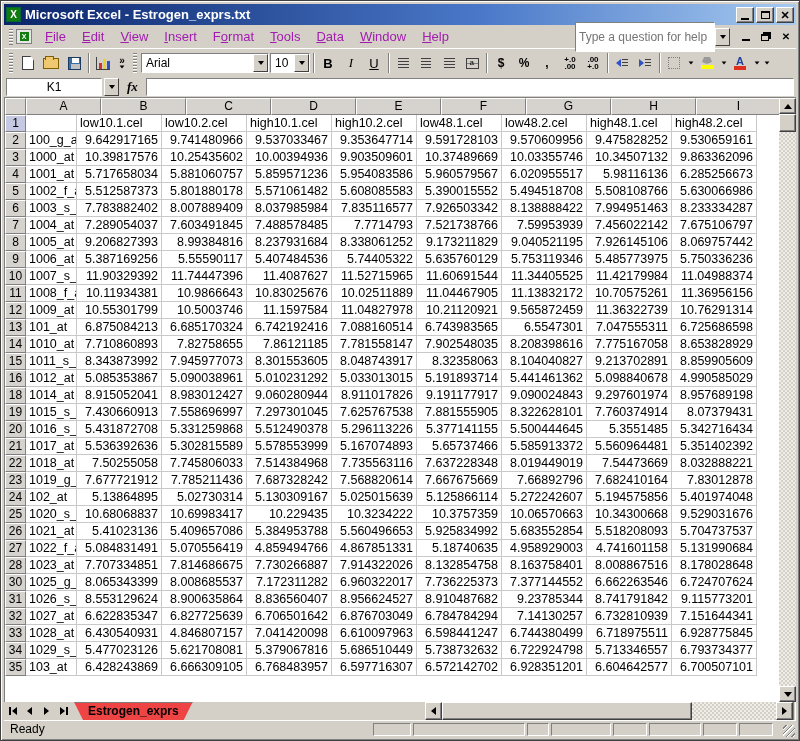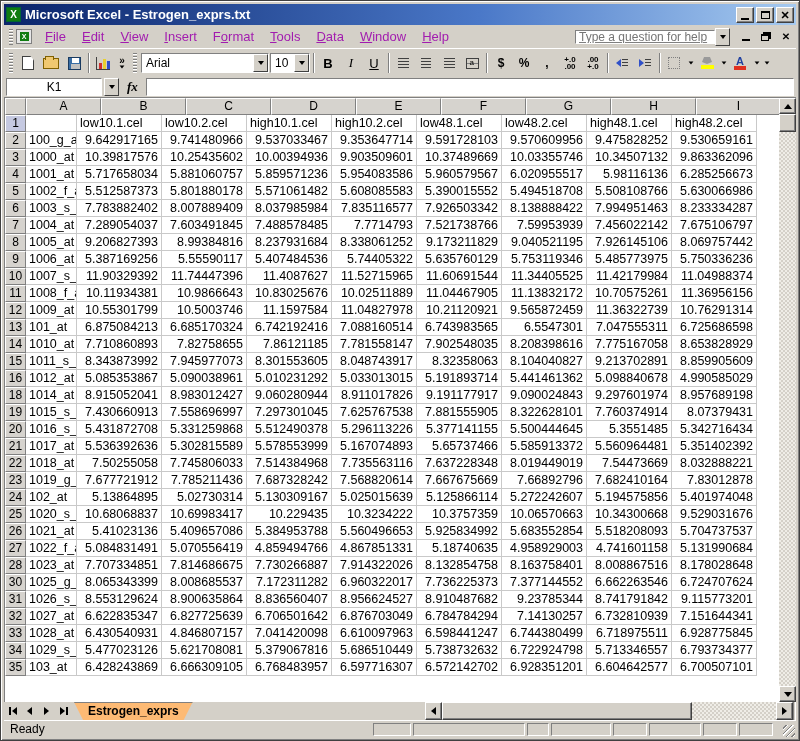--- a/index.html
+++ b/index.html
@@ -28,23 +28,23 @@
              border-bottom:1px solid #fff; }
   .menu-grip { width:4px; height:16px; margin:0 3px;
       background:repeating-linear-gradient(to bottom,#808080 0 1px,#fff 1px 2px, transparent 2px 3px); }
   .menu-app-icon { width:16px; height:15px; background:#e6e6e6; border:1px solid #808080; margin-right:5px;
                    display:flex; align-items:center; justify-content:center; }
   .menu-app-icon .inner { width:9px; height:9px; background:#107c10; color:#fff; font-size:7px;
                           line-height:9px; text-align:center; font-weight:bold; }
   .menu-items { display:flex; }
   .menu-item { padding:3px 8px; font-size:13px; color:#a21caf; }
   .help-box { margin-left:auto; display:flex; align-items:center; }
-  .help-input { width:140px; height:14px; border:1px solid; border-color:#808080 #fff #fff #808080;
+  .help-input { width:140px; height:30px; border:1px solid; border-color:#808080 #fff #fff #808080;
                 background:#fff; font-family:"Liberation Sans",sans-serif; font-size:12px; color:#808080;
-                padding:0 3px;text-decoration:underline; }
+                padding:0 3px; }
   .dd-btn { width:15px; height:18px; background:#d4d0c8; border:1px solid; border-color:#fff #404040 #404040 #fff;
             display:flex; align-items:center; justify-content:center; }
   .arrow-down { width:0; height:0; border-left:3px solid transparent; border-right:3px solid transparent;
                 border-top:4px solid #000; }
   .wb-btns { display:flex; margin-left:8px; gap:4px; align-items:center; }
   .wb-btn { width:16px; height:14px; display:flex; align-items:center; justify-content:center; font-size:10px; }
   .glyph-restore { width:8px; height:7px; border:1px solid #000; border-top-width:2px; box-shadow:2px -2px 0 -0px #000; margin-left:-2px; margin-top:2px;}
 
   
   .toolbar { height:28px; display:flex; align-items:center; padding:1px 2px; flex:0 0 auto; gap:1px; }
@@ -143,21 +143,21 @@
   .v-thumb { width:17px; height:18px; background:#d4d0c8; border:1px solid; border-color:#fff #404040 #404040 #fff;
              box-shadow:inset -1px -1px 0 #808080; flex:0 0 auto; }
   .v-track { flex:1 1 auto; }
 
   
   .bottom-row { height:18px; flex:0 0 auto; display:flex; background:#d4d0c8; align-items:stretch; }
   .tab-nav { display:flex; }
   .tab-nav .nav-btn { width:17px; height:18px; display:flex; align-items:center; justify-content:center; background:#d4d0c8; }
   .nav-bar-l:before { content:""; width:2px; height:8px; background:#000; margin-right:1px; }
   .nav-bar-r:after { content:""; width:2px; height:8px; background:#000; margin-left:1px; }
-  .sheet-tab { background:#fdba74; padding:0 14px; font-weight:bold; font-size:12px; line-height:17px;
+  .sheet-tab { background:#ef4444; padding:0 14px; font-weight:bold; font-size:12px; line-height:17px;
                clip-path:polygon(0 0,100% 0,calc(100% - 9px) 100%,9px 100%); margin-left:2px; border-top:1px solid #808080;}
   .hscroll { flex:1; display:flex; margin-left:18px; }
   .hscroll .spacer { width:214px; background:#d4d0c8; }
   .h-thumb { width:250px; background:#d4d0c8; border:1px solid; border-color:#fff #404040 #404040 #fff;
              box-shadow:inset -1px -1px 0 #808080; flex:0 0 auto; }
   .h-track { flex:1 1 auto; }
   .tab-hscroll-sep { width:3px; background:#d4d0c8; border-left:1px solid #808080; border-right:1px solid #fff; }
 
   
   .statusbar { height:17px; flex:0 0 auto; display:flex; align-items:center; border-top:1px solid #fff; padding-left:6px; }

